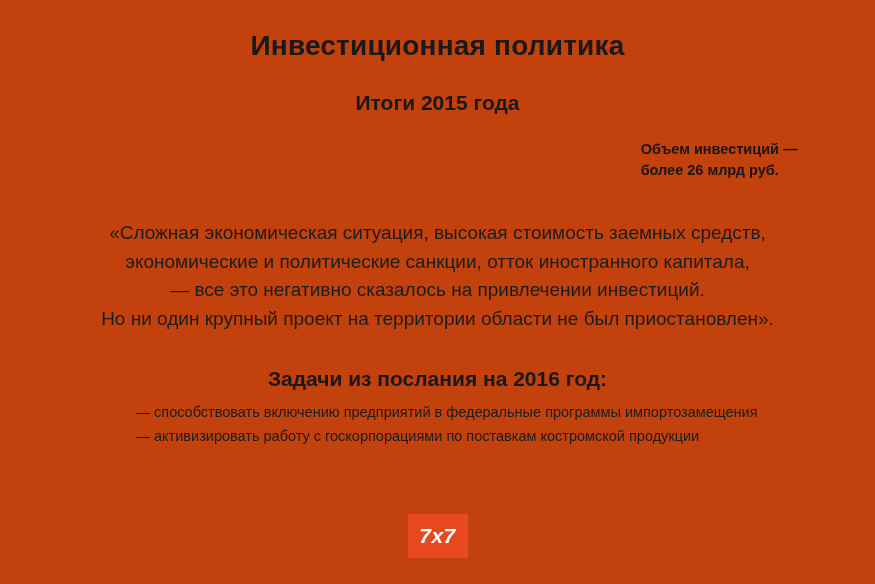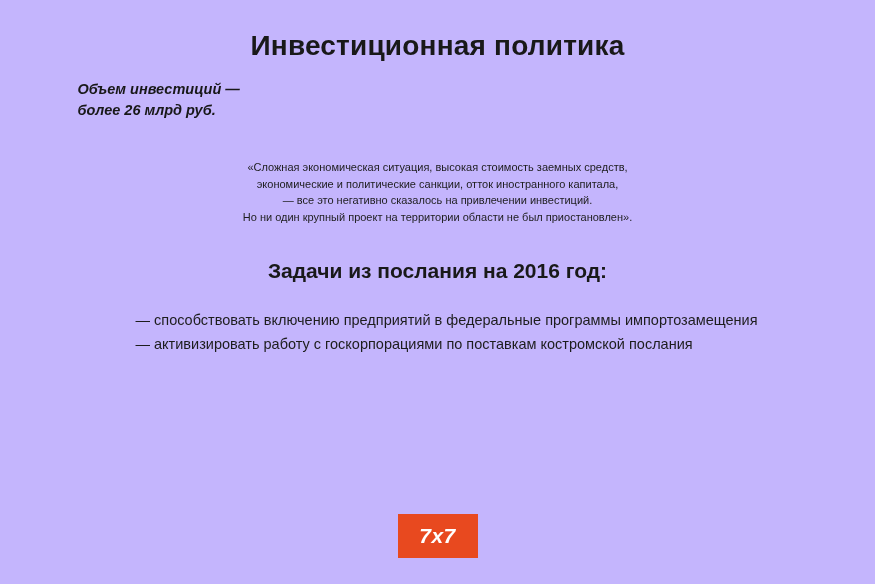--- a/index.html
+++ b/index.html
@@ -12,21 +12,21 @@
     background: #8a8a8a;
     font-family: "Liberation Sans", sans-serif;
     color: #1c1c1c;
     overflow: hidden;
   }
   .slide {
     position: relative;
     width: 875px;
     height: 584px;
     box-sizing: border-box;
-    background: #c4b5fd;
+    background: #c2410c;
     display: flex;
     flex-direction: column;
     align-items: center;
   }
 
   .title {
     margin-top: 28px;
     text-align: center;
     font-size: 28px;
     font-weight: bold;
@@ -40,26 +40,25 @@
 
   .subtitle {
     margin-top: 28px;
     text-align: center;
     font-size: 21px;
     font-weight: bold;
     color: #191919;
   }
 
   .figures {
-    margin-top: 16px;
+    margin-top: 24px;
     width: 720px;
     display: flex;
-    justify-content: flex-start;
+    justify-content: flex-end;
     align-items: flex-start;
-    font-style: italic;
   }
   .figure {
     font-size: 14.5px;
     font-weight: bold;
     line-height: 1.45;
     color: #181818;
     white-space: pre-line;
   }
   .figure.left {
     text-align: left;
@@ -67,53 +66,53 @@
   }
   .figure.right {
     text-align: left;
     margin-right: 20px;
   }
 
   .quote {
     margin-top: 38px;
     width: 700px;
     text-align: center;
-    font-size: 11px;
+    font-size: 19px;
     line-height: 1.5;
     color: #1d1d1d;
     white-space: pre-line;
   }
 
   .tasks-title {
     margin-top: 34px;
     text-align: right;
     font-size: 21px;
     font-weight: bold;
     color: #191919;
   }
 
   .tasks-list {
-    margin-top: 26px;
+    margin-top: 10px;
     width: 760px;
     padding-left: 78px;
     box-sizing: border-box;
   }
   .task-item {
     font-size: 14.5px;
     line-height: 1.62;
     color: #1d1d1d;
     text-align: left;
   }
 
   .logo {
     position: absolute;
     left: 50%;
     transform: translateX(-50%);
     bottom: 26px;
-    width: 80px;
+    width: 60px;
     height: 44px;
     background: #e8491f;
     display: flex;
     align-items: center;
     justify-content: center;
   }
   .logo-text {
     color: #ffffff;
     font-size: 21px;
     font-weight: bold;
@@ -123,35 +122,36 @@
 </style>
 </head>
 <body>
 
 <div class="slide">
 
   <div class="title">
     <span>Инвестиционная политика</span>
   </div>
 
+  <div class="subtitle">Итоги 2015 года</div>
 
   <div class="figures">
     <div class="figure left">Объем инвестиций —
 более 26 млрд руб.</div>
   </div>
 
   <div class="quote">«Сложная экономическая ситуация, высокая стоимость заемных средств,
 экономические и политические санкции, отток иностранного капитала,
 — все это негативно сказалось на привлечении инвестиций.
 Но ни один крупный проект на территории области не был приостановлен».</div>
 
   <div class="tasks-title">Задачи из послания на 2016 год:</div>
 
   <div class="tasks-list">
     <div class="task-item">— способствовать включению предприятий в федеральные программы импортозамещения</div>
-    <div class="task-item">— активизировать работу с госкорпорациями по поставкам костромской послания</div>
+    <div class="task-item">— активизировать работу с госкорпорациями по поставкам костромской продукции</div>
   </div>
 
   <div class="logo">
     <span class="logo-text">7x7</span>
   </div>
 
 </div>
 
 </body></html>

